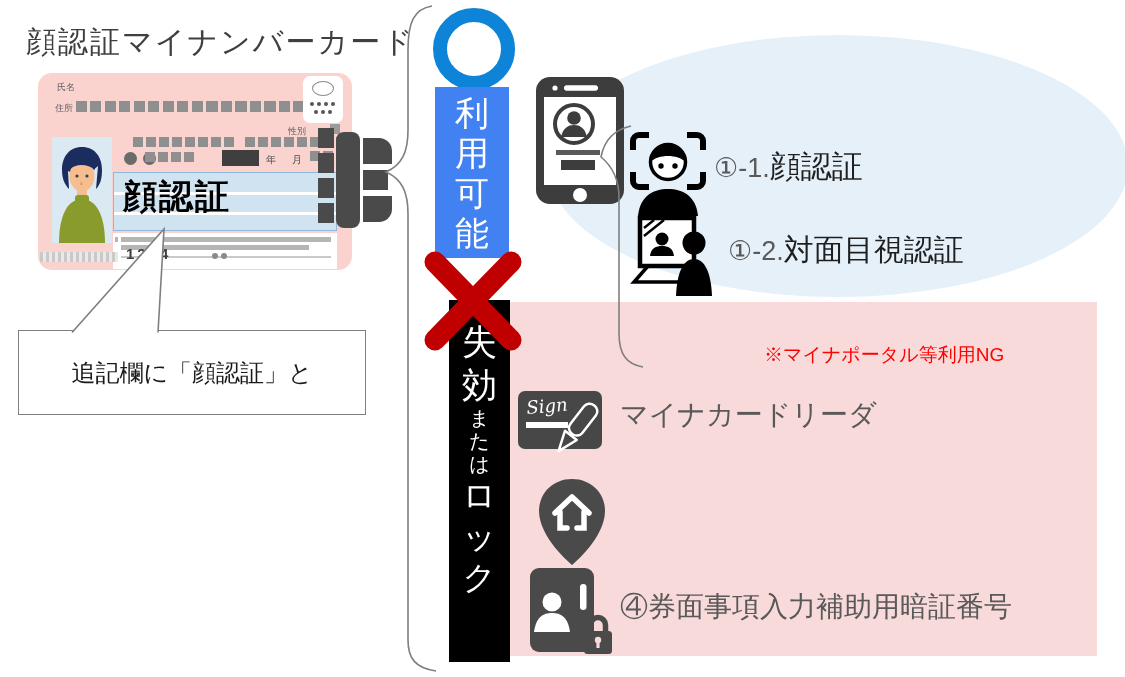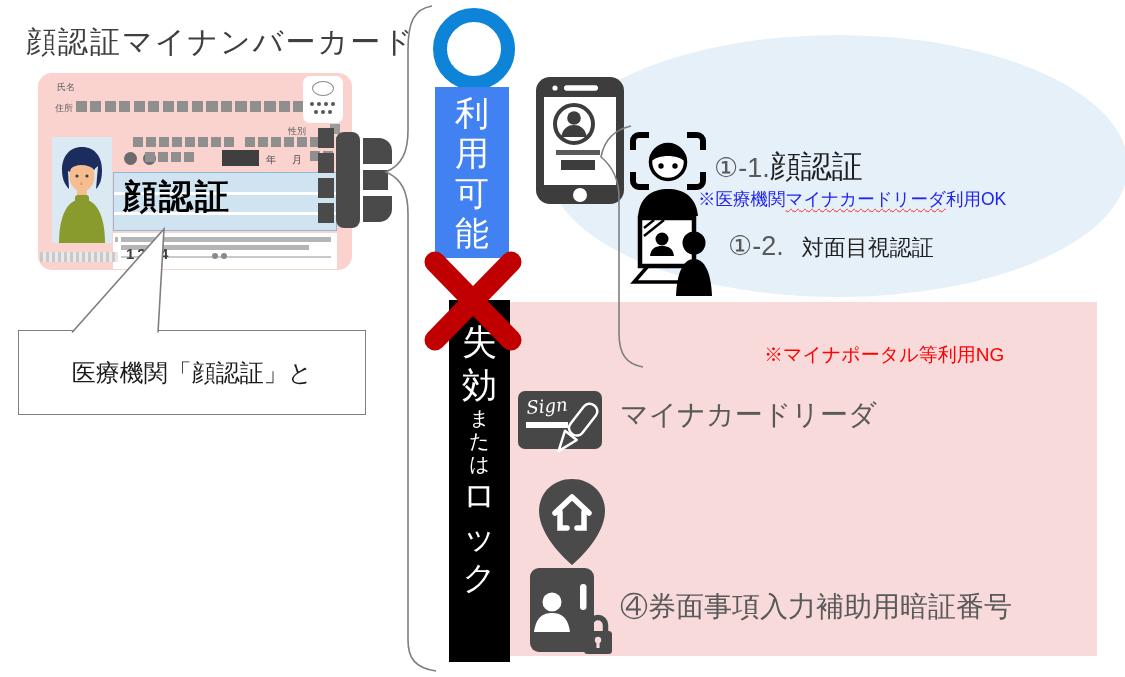--- a/index.html
+++ b/index.html
@@ -69,23 +69,23 @@
   .t-dark { color:#1f1f1f; }
   .t-red  { color:#ff0000; }
   .t-blue { color:#2222ee; }
   .head1 { left:644px; top:93px; font-size:27px; }
   .item11 { left:714px; top:146px; display:flex; align-items:baseline; }
   .item11 .num { font-size:27px; }
   .item11 .lab { font-size:31px; }
   .note-ok { left:698px; top:187px; font-size:17.5px; }
   .squiggle { text-decoration-line:underline; text-decoration-style:wavy; text-decoration-color:#ff2a2a;
     text-decoration-thickness:1px; text-underline-offset:3px; }
-  .item12 { left:728px; top:230px; display:flex; align-items:baseline;gap:18px; }
+  .item12 { left:728px; top:230px; display:flex; align-items:baseline; }
   .item12 .num { font-size:27px; }
-  .item12 .lab { font-size:22px; }
+  .item12 .lab { font-size:30px; }
   .item13 { left:742px; top:305px; font-size:30px; }
   .note-ng { left:764px; top:342px; font-size:19px; }
   .item2 { left:620px; top:396px; font-size:28px; }
   .item3 { left:620px; top:494px; font-size:28px; }
   .item4 { left:620px; top:588px; font-size:28px; }
 
   svg { display:block; }
 </style>
 </head>
 <body>
@@ -171,21 +171,21 @@
 
   <div class="abs chip-col"></div>
   <svg class="abs" style="left:336px;top:130px;" width="56" height="100" viewBox="0 0 56 100">
     <rect x="0" y="2" width="24" height="96" rx="8" fill="#4a4a4a"></rect>
     <path d="M27,8 h16 a13,13 0 0 1 13,13 v13 h-29 Z" fill="#4a4a4a"></path>
     <rect x="27" y="40" width="25" height="20" fill="#4a4a4a"></rect>
     <path d="M27,66 h29 v13 a13,13 0 0 1 -13,13 h-16 Z" fill="#4a4a4a"></path>
   </svg>
 
   <div class="abs callout-box">
-    <div>医療機関「顔認証」と</div>
+    <div>追記欄に「顔認証」と</div>
   </div>
   <svg class="abs" style="left:58px;top:226px;" width="120" height="108" viewBox="0 0 120 108">
     <path d="M14,106.5 L106,3 L100,106.5" fill="#ffffff" stroke="#7f7f7f" stroke-width="1.6"></path>
   </svg>
 
   <svg class="abs" style="left:380px;top:0px;" width="70" height="677" viewBox="0 0 70 677">
     <path d="M52,6 C34,9 28,22 28,50 L28,130 C28,152 22,165 6,172 C22,179 28,192 28,214 L28,640 C28,658 35,668 56,671" fill="none" stroke="#7f7f7f" stroke-width="1.6"></path>
   </svg>
 
   <svg class="abs" style="left:427px;top:2px;" width="94" height="94" viewBox="0 0 94 94">
@@ -259,23 +259,20 @@
     <path d="M26,42 C27,34 32,32 38,32 C44,32 49,34 50,42 Z" fill="#000"></path>
     <path d="M24,52 L10,68 L58,68" fill="none" stroke="#000" stroke-width="3.5"></path>
     <circle cx="70" cy="29" r="11.5" fill="#000"></circle>
     <path d="M52,82 C53,57 60,45 70,45 C80,45 87,57 88,82 Z" fill="#000"></path>
   </svg>
 
   <div class="abs item11">
     <span class="num t-gray">①-1.</span>
       <span class="lab t-dark">顔認証</span>
   </div>
-  <div class="abs note-ok t-blue">
-    <span>※医療機関</span><span class="squiggle">マイナカードリーダ</span><span>利用OK</span>
-  </div>
   <div class="abs item12">
     <span class="num t-gray">①-2.</span>
       <span class="lab t-dark">対面目視認証</span>
   </div>
   <div class="abs note-ng t-red">※マイナポータル等利用NG</div>
   <div class="abs item2 t-gray">マイナカードリーダ</div>
   <div class="abs item4 t-gray">④券面事項入力補助用暗証番号</div>
 
   <svg class="abs" style="left:514px;top:383px;" width="100" height="86" viewBox="0 0 100 86">
     <rect x="4" y="8" width="84" height="58" rx="7" fill="#474747"></rect>

